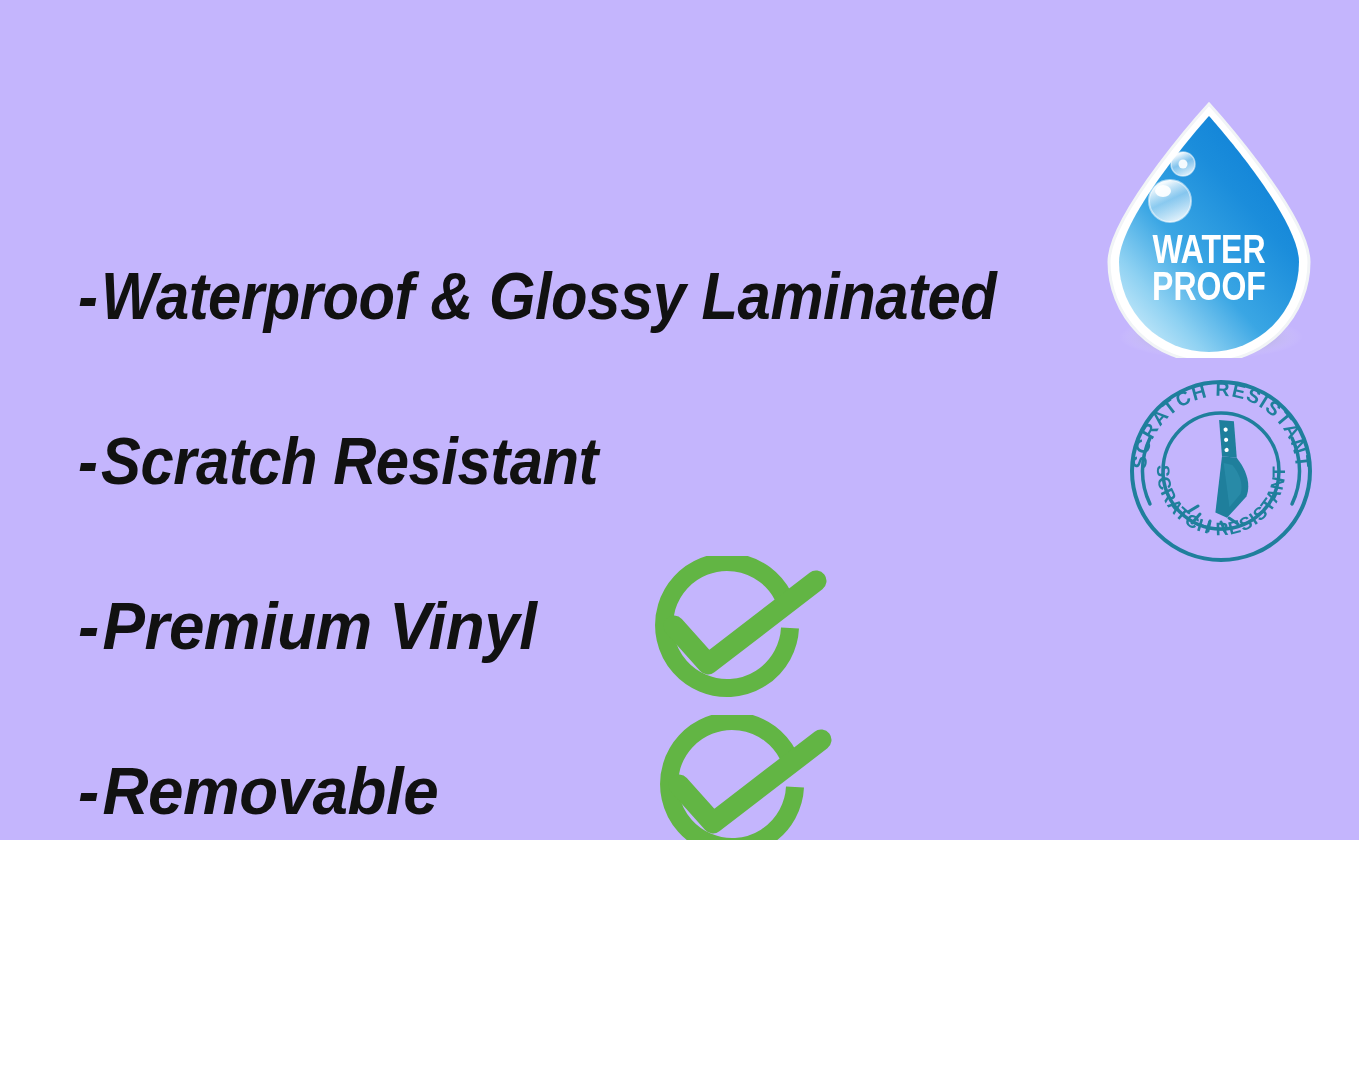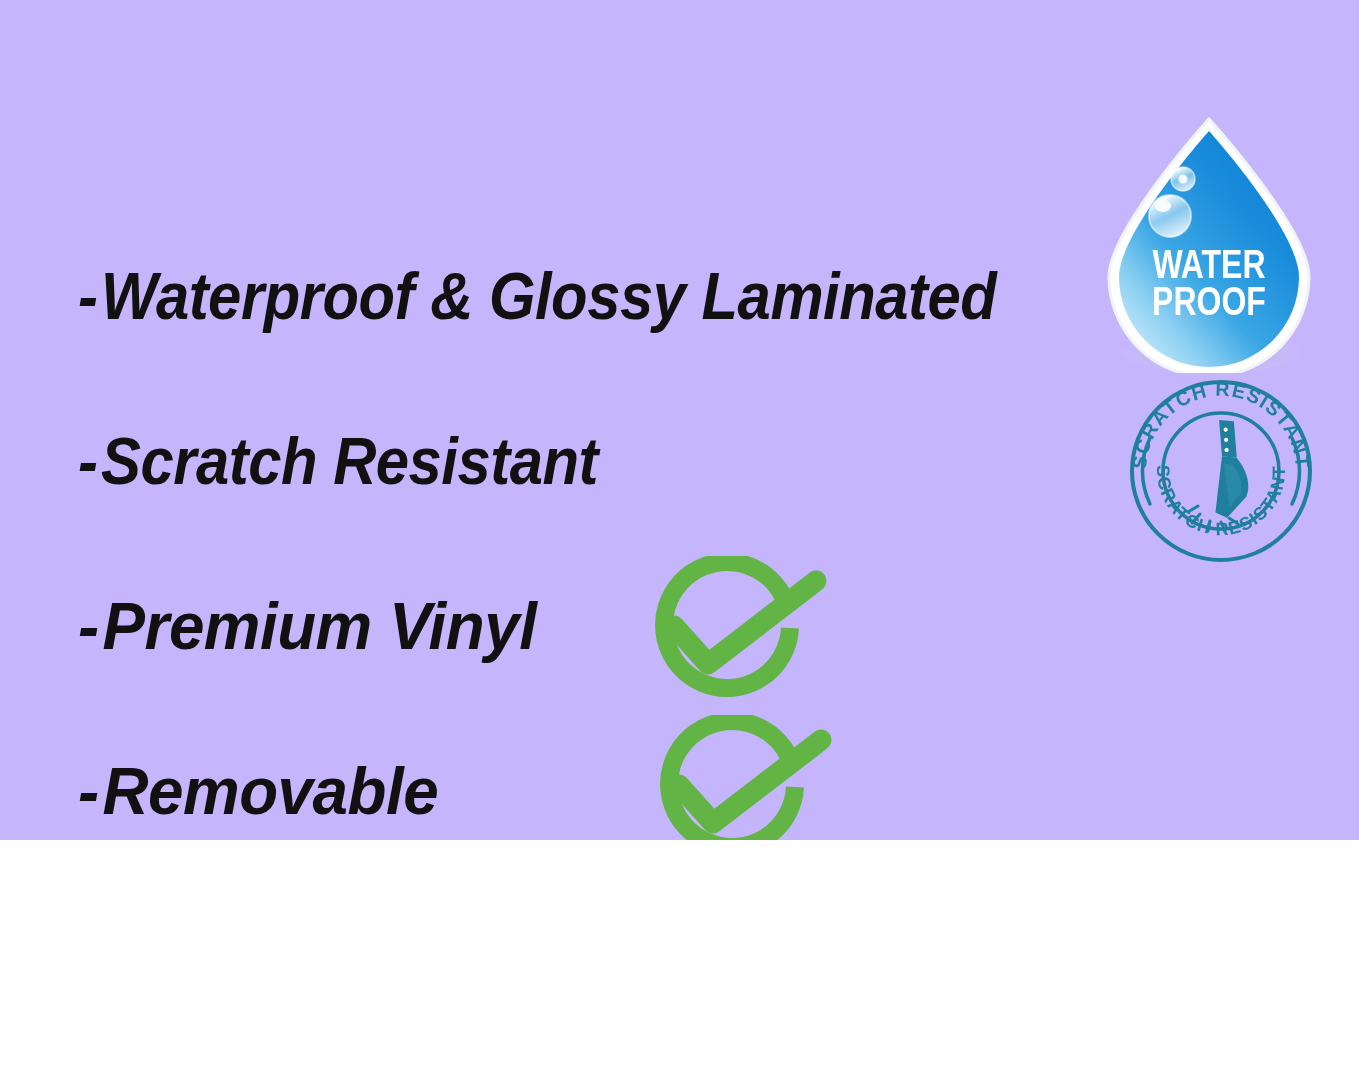--- a/index.html
+++ b/index.html
@@ -37,21 +37,21 @@
 
   #line-0 { top: 258px; font-size: 66px; transform: scaleX(0.905); transform-origin: left center; }
   #line-1 { top: 423px; font-size: 66px; transform: scaleX(0.905); transform-origin: left center; }
   #line-2 { top: 588px; font-size: 66px; transform: scaleX(0.965); transform-origin: left center; }
   #line-3 { top: 753px; font-size: 66px; transform: scaleX(0.965); transform-origin: left center; }
 
   
   #waterproof-badge {
     position: absolute;
     left: 1097px;
-    top: 117px;
+    top: 102px;
     width: 224px;
     height: 256px;
   }
   #scratch-badge {
     position: absolute;
     left: 1128px;
     top: 378px;
     width: 186px;
     height: 186px;
   }

